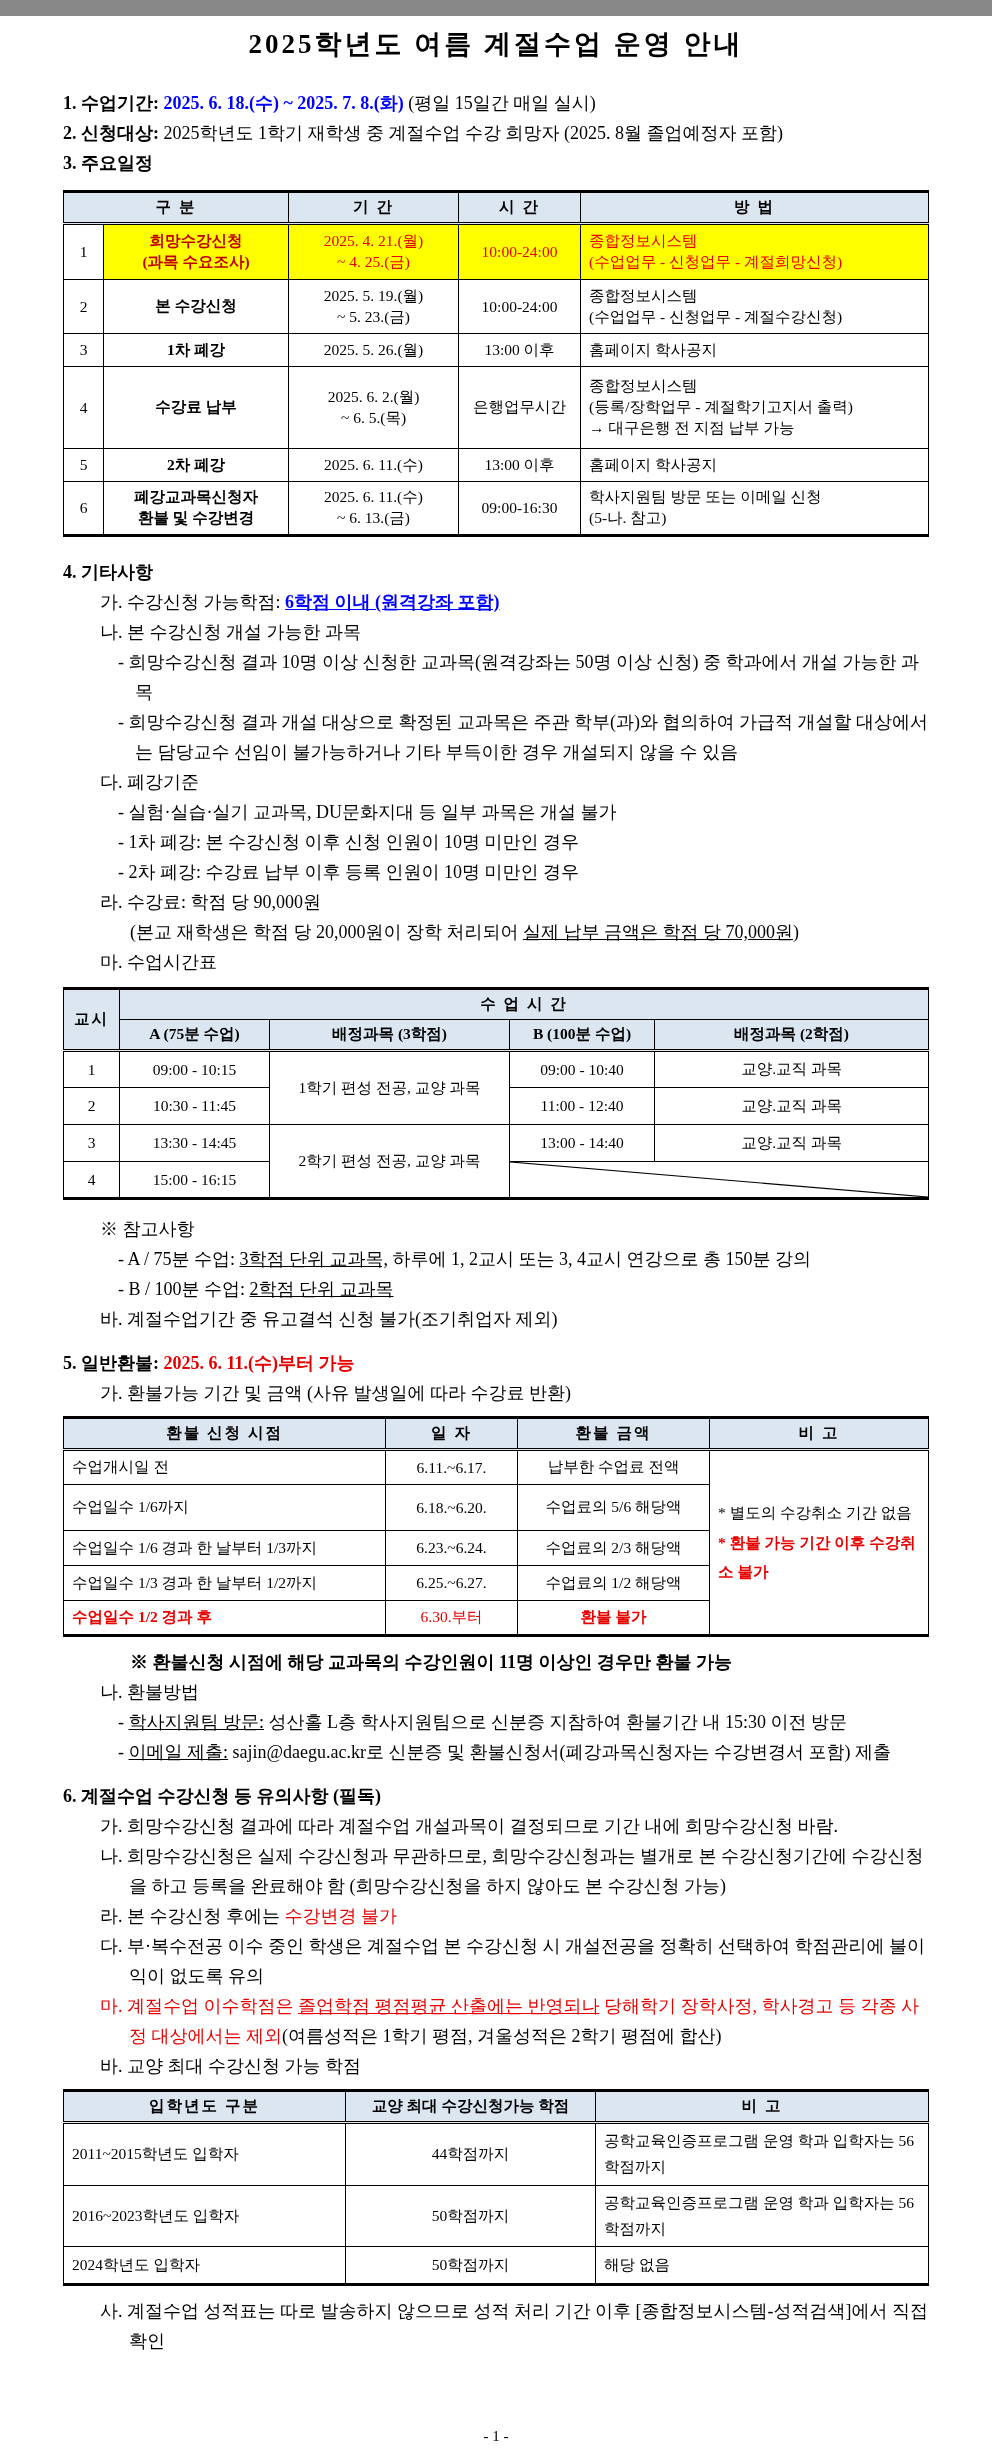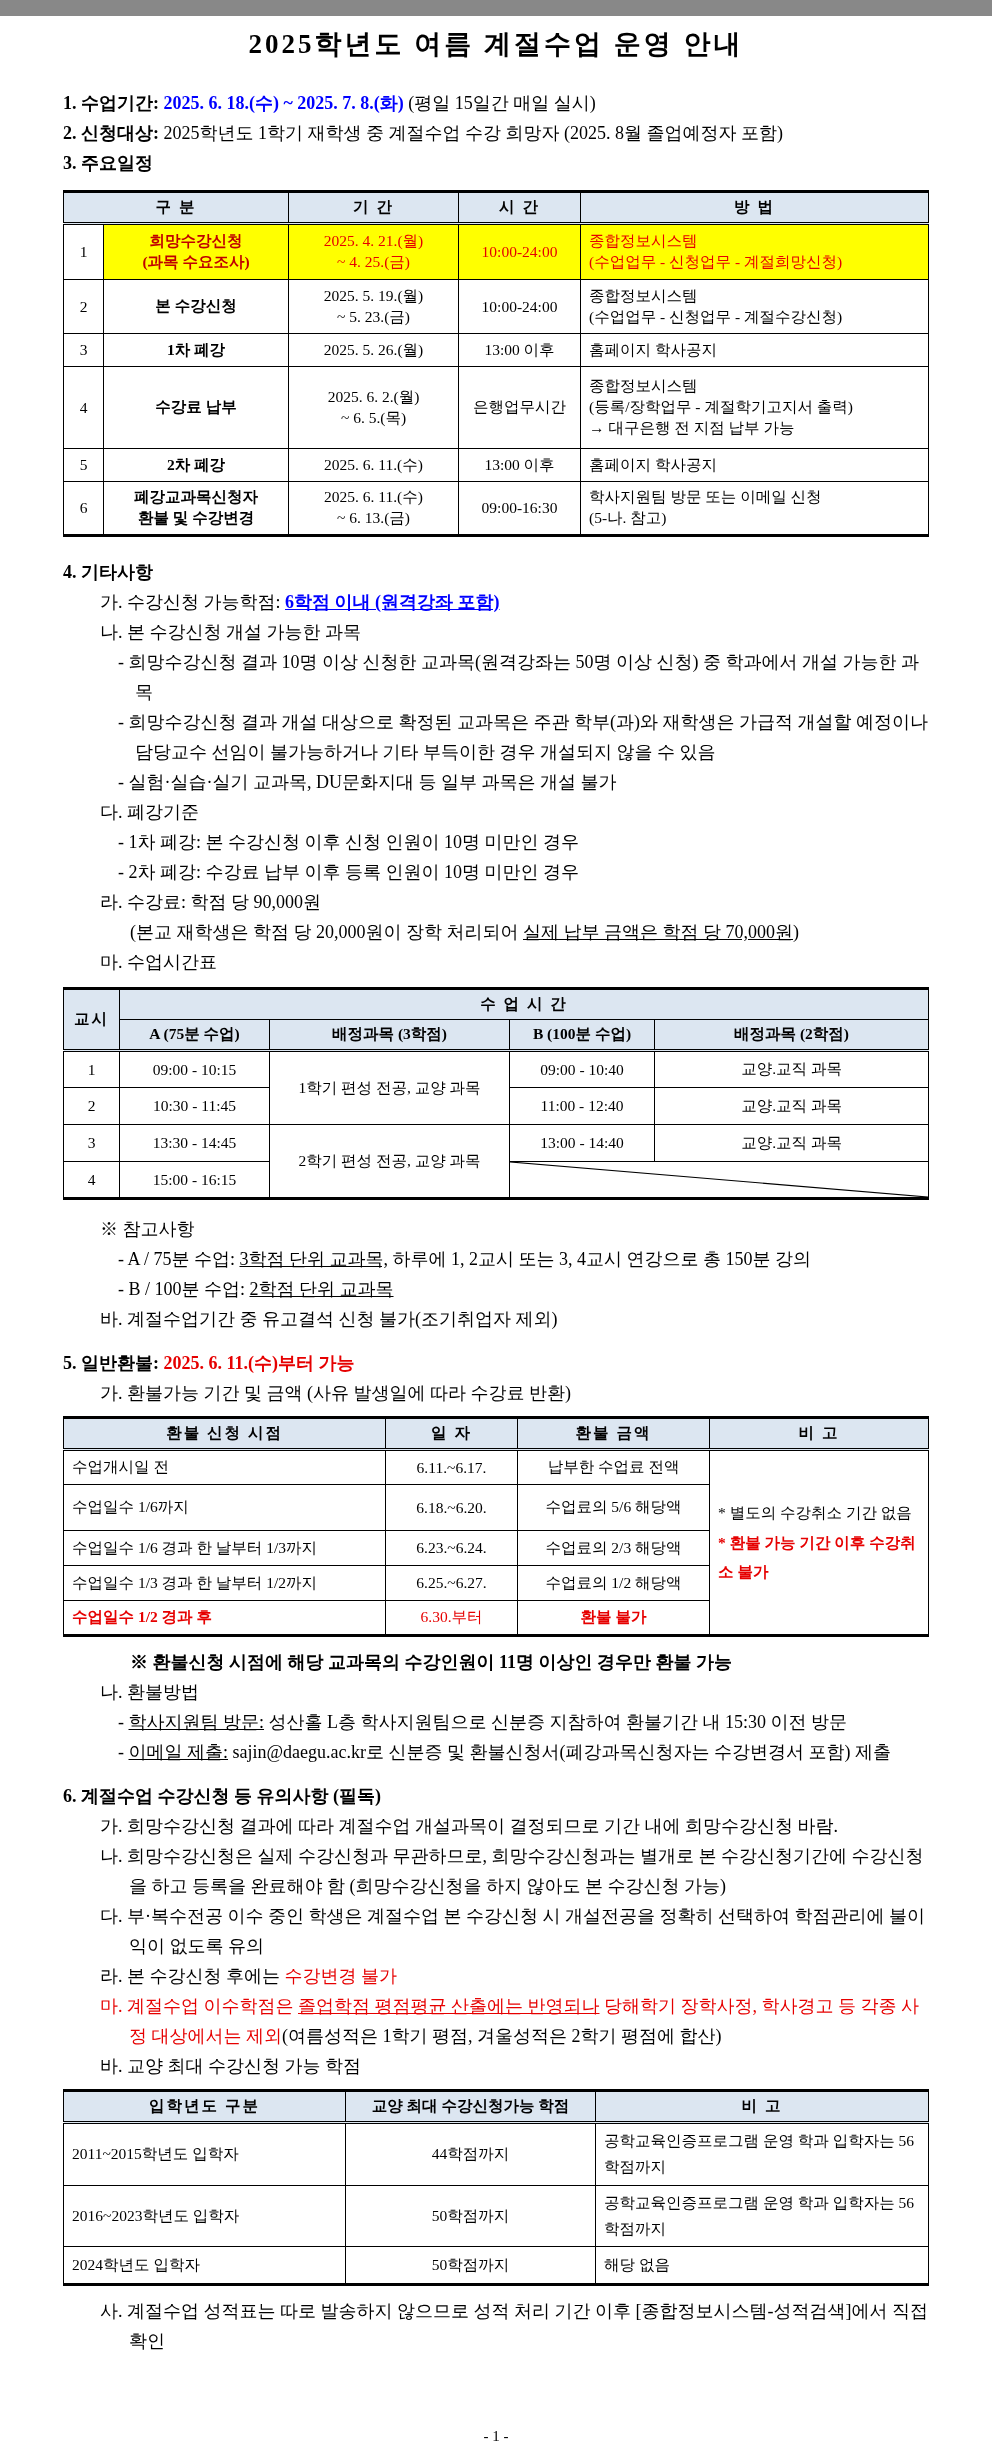--- a/index.html
+++ b/index.html
@@ -140,23 +140,23 @@
       <td class="lc pre">학사지원팀 방문 또는 이메일 신청
 (5-나. 참고)</td>
     </tr>
   </tbody>
     </table>
 
   <p class="t b sec-head">4. 기타사항</p>
   <p class="t ind1"><span>가. 수강신청 가능학점: </span><span class="b blue u">6학점 이내 (원격강좌 포함)</span></p>
   <p class="t ind1">나. 본 수강신청 개설 가능한 과목</p>
   <p class="t ind2">- 희망수강신청 결과 10명 이상 신청한 교과목(원격강좌는 50명 이상 신청) 중 학과에서 개설 가능한 과목</p>
-  <p class="t ind2">- 희망수강신청 결과 개설 대상으로 확정된 교과목은 주관 학부(과)와 재학생은 가급적 개설할 예정이나 담당교수 선임이 불가능하거나 기타 부득이한 경우 개설되지 않을 수 있음</p>
+  <p class="t ind2">- 희망수강신청 결과 개설 대상으로 확정된 교과목은 주관 학부(과)와 협의하여 가급적 개설할 대상에서는 담당교수 선임이 불가능하거나 기타 부득이한 경우 개설되지 않을 수 있음</p>
+  <p class="t ind1">다. 폐강기준</p>
   <p class="t ind2">- 실험·실습·실기 교과목, DU문화지대 등 일부 과목은 개설 불가</p>
-  <p class="t ind1">다. 폐강기준</p>
   <p class="t ind2">- 1차 폐강: 본 수강신청 이후 신청 인원이 10명 미만인 경우</p>
   <p class="t ind2">- 2차 폐강: 수강료 납부 이후 등록 인원이 10명 미만인 경우</p>
   <p class="t ind1">라. 수강료: 학점 당 90,000원</p>
   <p class="t ind2b"><span>(본교 재학생은 학점 당 20,000원이 장학 처리되어 </span><span class="u">실제 납부 금액은 학점 당 70,000원</span><span>)</span></p>
   <p class="t ind1">마. 수업시간표</p>
 
   <table class="tbl tbl-indent m-tt">
     <colgroup>
         <col style="width:56px">
         <col style="width:150px">
@@ -259,22 +259,22 @@
     </table>
 
   <p class="t b ind2b">※ 환불신청 시점에 해당 교과목의 수강인원이 11명 이상인 경우만 환불 가능</p>
   <p class="t ind1">나. 환불방법</p>
   <p class="t ind2"><span>- </span><span class="u">학사지원팀 방문:</span><span> 성산홀 L층 학사지원팀으로 신분증 지참하여 환불기간 내 15:30 이전 방문</span></p>
   <p class="t ind2"><span>- </span><span class="u">이메일 제출:</span><span> sajin@daegu.ac.kr로 신분증 및 환불신청서(폐강과목신청자는 수강변경서 포함) 제출</span></p>
 
   <p class="t b sec-head">6. 계절수업 수강신청 등 유의사항 (필독)</p>
   <p class="t hang1">가. 희망수강신청 결과에 따라 계절수업 개설과목이 결정되므로 기간 내에 희망수강신청 바람.</p>
   <p class="t hang1">나. 희망수강신청은 실제 수강신청과 무관하므로, 희망수강신청과는 별개로 본 수강신청기간에 수강신청을 하고 등록을 완료해야 함 (희망수강신청을 하지 않아도 본 수강신청 가능)</p>
+  <p class="t ind1"><span>라. 본 수강신청 후에는 </span><span class="red">수강변경 불가</span></p>
   <p class="t hang1">다. 부·복수전공 이수 중인 학생은 계절수업 본 수강신청 시 개설전공을 정확히 선택하여 학점관리에 불이익이 없도록 유의</p>
-  <p class="t ind1"><span>라. 본 수강신청 후에는 </span><span class="red">수강변경 불가</span></p>
   <p class="t hang1"><span class="red">마. 계절수업 이수학점은 </span><span class="red u">졸업학점 평점평균 산출에는 반영되나</span><span class="red"> 당해학기 장학사정, 학사경고 등 각종 사정 대상에서는 제외</span><span>(여름성적은 1학기 평점, 겨울성적은 2학기 평점에 합산)</span></p>
   <p class="t ind1">바. 교양 최대 수강신청 가능 학점</p>
 
   <table class="tbl tbl-indent m-cr">
     <colgroup>
         <col style="width:282px">
         <col style="width:250px">
         <col>
       </colgroup>
     <tbody>

